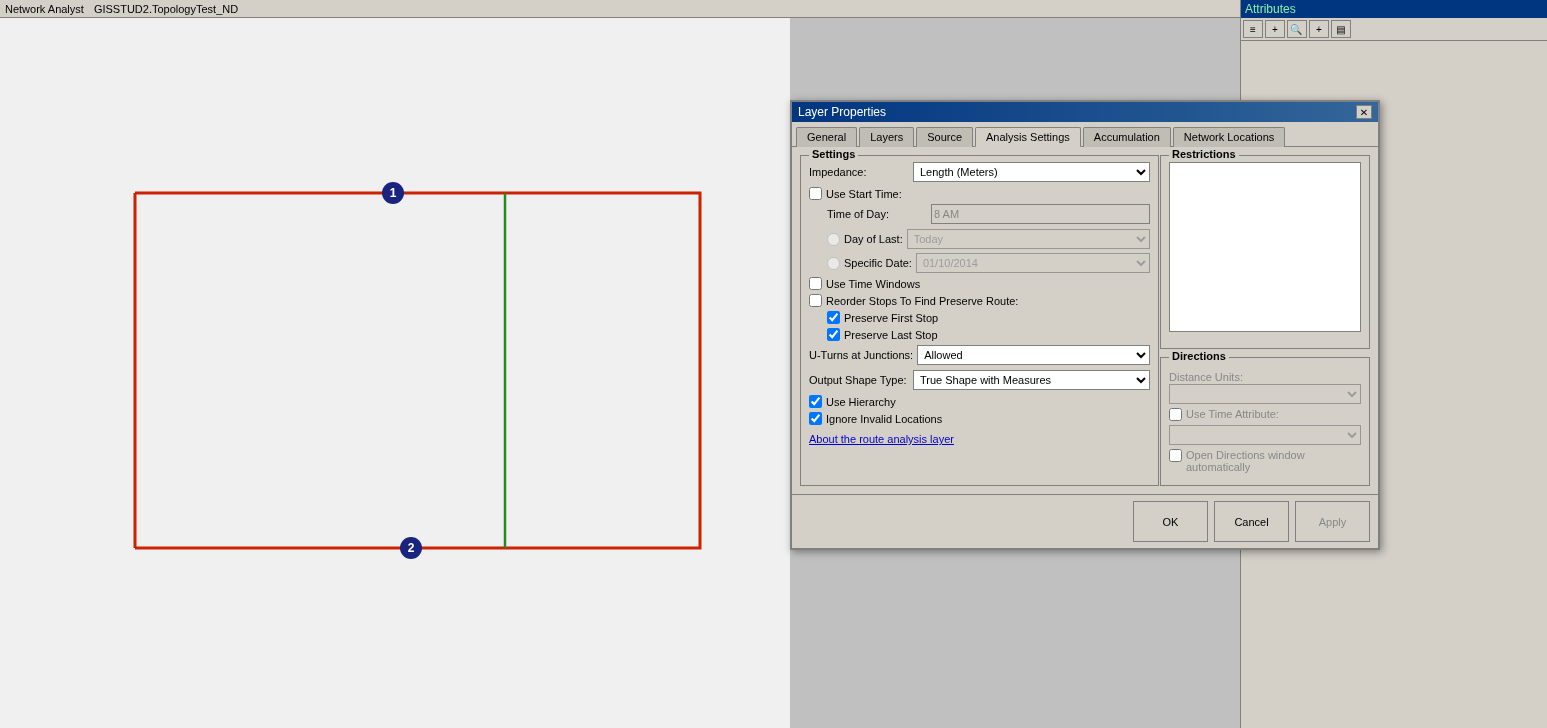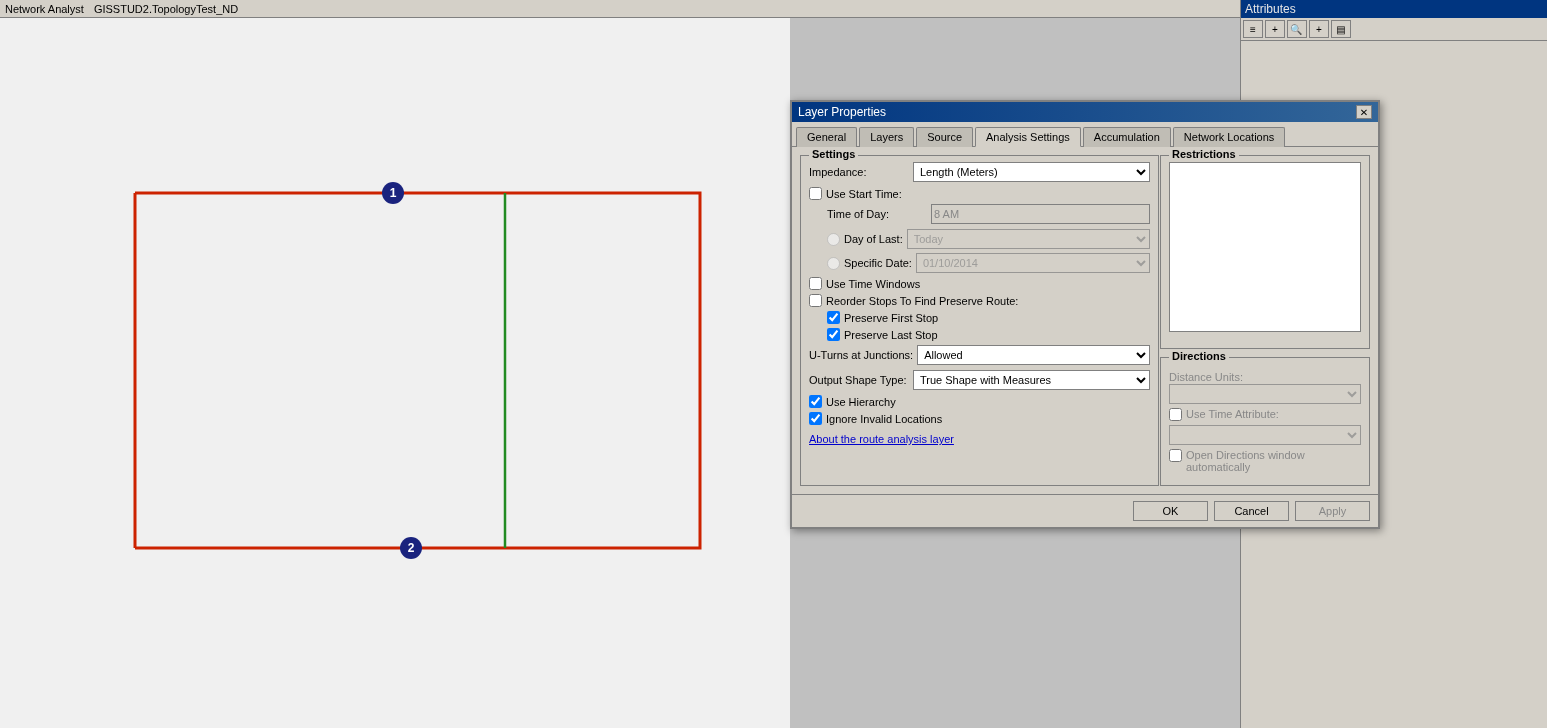--- a/index.html
+++ b/index.html
@@ -57,21 +57,21 @@
       right: 0;
       top: 0;
       width: 307px;
       height: 728px;
       background: #d4d0c8;
       border-left: 1px solid #808080;
     }
 
     .attributes-title-bar {
       background: #003580;
-      color: #e5e5e5;
+      color: #86efac;
       padding: 2px 4px;
       font-size: 12px;
       display: flex;
       justify-content: space-between;
     }
 
     .attributes-toolbar {
       background: #d4d0c8;
       border-bottom: 1px solid #808080;
       padding: 2px;
@@ -288,21 +288,21 @@
       padding: 6px 8px;
       display: flex;
       justify-content: flex-end;
       gap: 6px;
       border-top: 1px solid #808080;
       background: #d4d0c8;
     }
 
     .dialog-btn {
       width: 75px;
-      height: 20px;
+      height: 41px;
       background: #d4d0c8;
       border: 1px solid #808080;
       font-size: 11px;
       cursor: pointer;
       display: flex;
       align-items: center;
       justify-content: center;
     }
 
     .dialog-btn.disabled {

